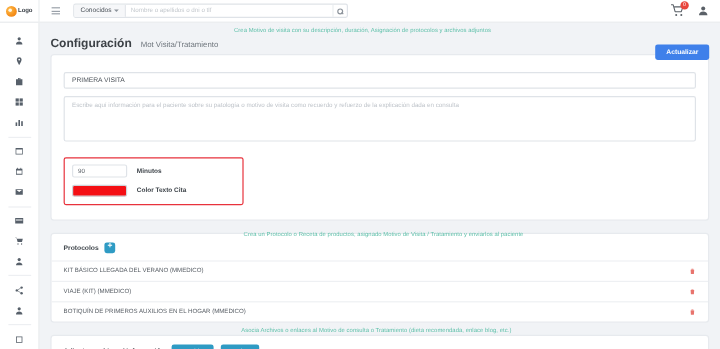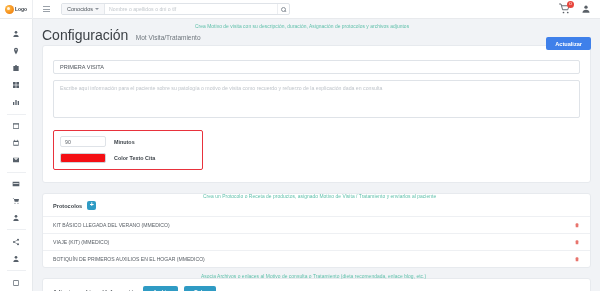--- a/index.html
+++ b/index.html
@@ -82,21 +82,21 @@
     display:flex; flex-direction:column; align-items:center; padding-top:7px;
   }
   .side-ic { width: 33px; height: 17px; display:flex; align-items:center; justify-content:center; }
   .side-ic svg { width: 8px; height: 8px; display:block; fill:#57606a; }
   .side-sep { width: 19px; height: 1px; background:#edeff2; margin: 3px 0; }
 
   
   .content { position:absolute; top:19px; left:33px; width:567px; height:272px; overflow:hidden; }
 
   .page-head { position:relative; height: 26px; padding: 7px 9px 0 9px; }
-  .page-title { font-size: 14px; font-weight: 400; color: #3c4146; display:inline; }
+  .page-title { font-size: 10px; font-weight: 700; color: #3c4146; display:inline; }
   .page-sub { font-size: 6.5px; color: #6f767d; display:inline; margin-left: 3px; font-weight:400; }
   .hint {
     position:absolute; font-size: 4.9px; color: #5bbfa8; line-height: 1.2;
     letter-spacing: .05px; white-space: nowrap;
   }
   .hint-1 { top: 5px; left: 162px; }
   .btn-primary {
     position:absolute; top: 18px; right: 9px;
     background:#3f80ea; color:#fff; font-size: 5.6px; font-weight:600;
     border:0; border-radius: 2px; padding: 3.5px 9px; cursor:pointer;

